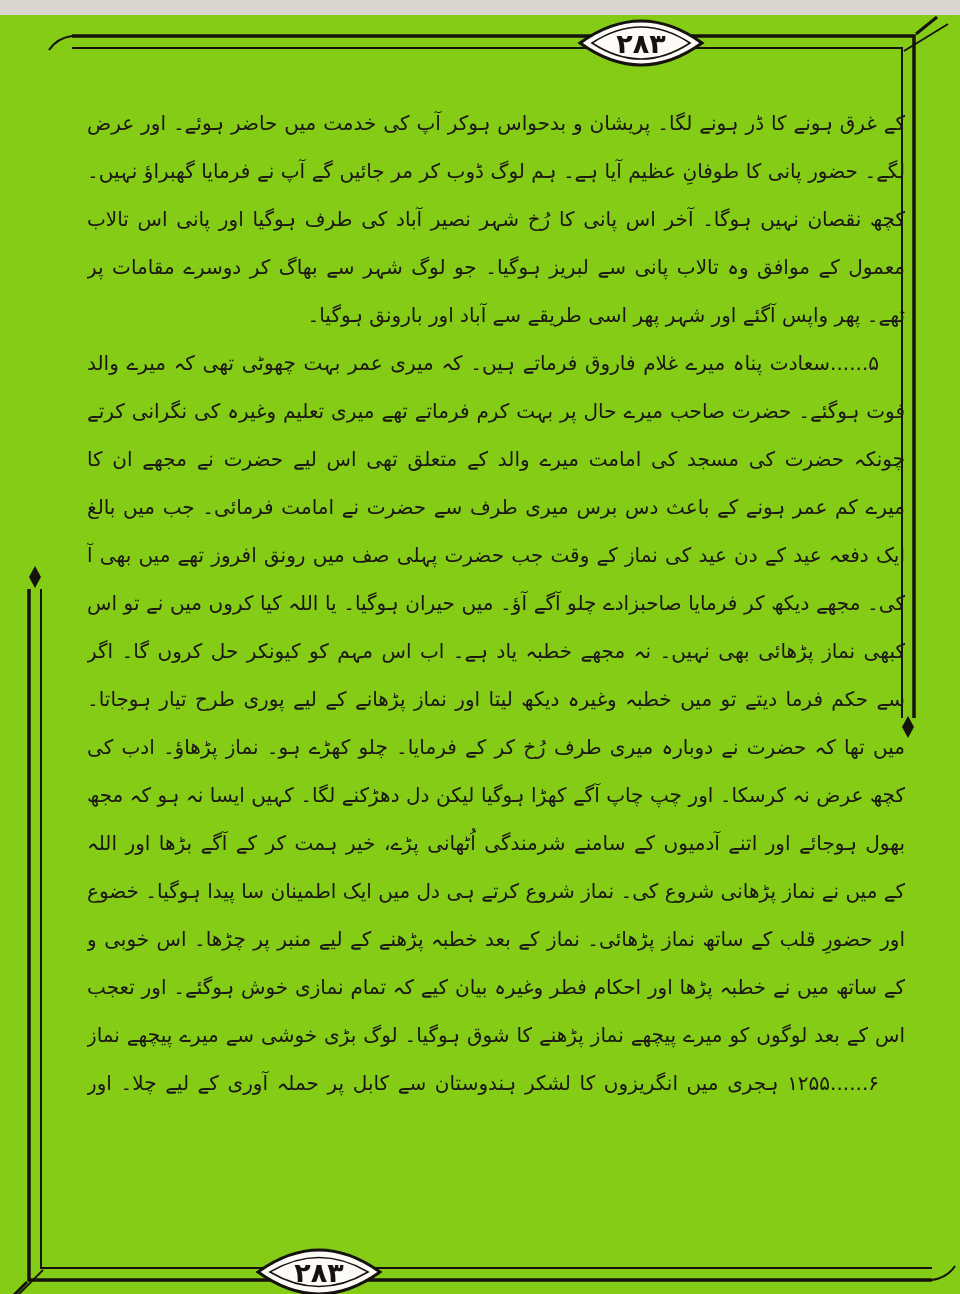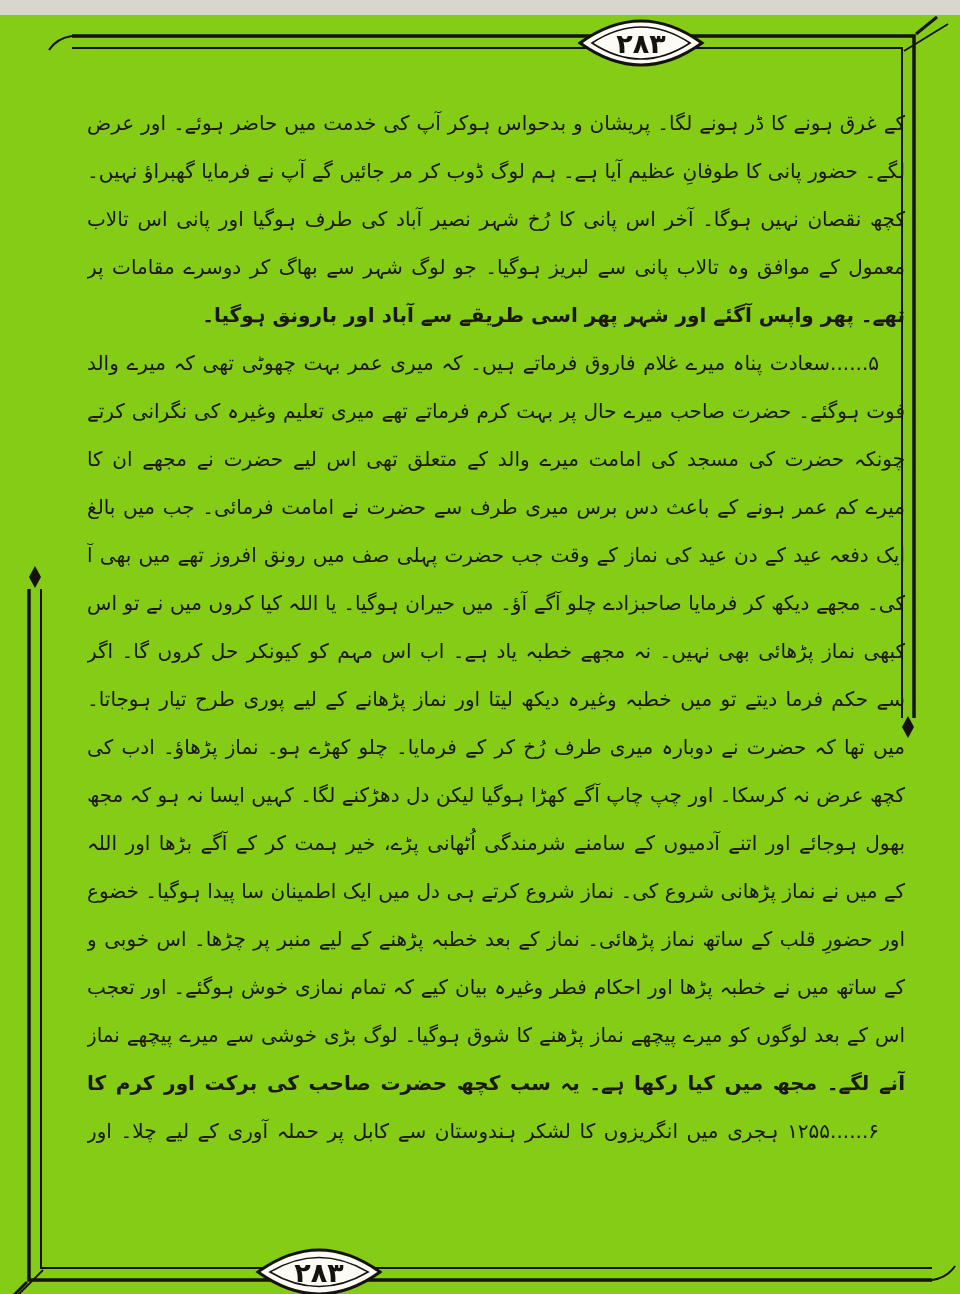--- a/index.html
+++ b/index.html
@@ -31,21 +31,21 @@
     color: #1b1712;
   }
   .line {
     height: 48px;
     line-height: 48px;
     font-size: 20px;
     text-align: justify;
     text-align-last: justify;
     overflow: hidden;
   }
-  .line-end { text-align-last: start; font-weight: bold; }
+  .line-end { text-align-last: start; }
   .line-indent { padding-right: 26px; }
   .cartouche-num {
     font-family: "DejaVu Sans", sans-serif;
     font-weight: bold;
   }
 </style>
 </head>
 <body>
 
 <div class="page">
@@ -97,17 +97,16 @@
       <div class="line">کی۔ مجھے دیکھ کر فرمایا صاحبزادے چلو آگے آؤ۔ میں حیران ہوگیا۔ یا اللہ کیا کروں میں نے تو اس سے پہلے</div>
       <div class="line">کبھی نماز پڑھائی بھی نہیں۔ نہ مجھے خطبہ یاد ہے۔ اب اس مہم کو کیونکر حل کروں گا۔ اگر حضرت صاحب پہلے</div>
       <div class="line">سے حکم فرما دیتے تو میں خطبہ وغیرہ دیکھ لیتا اور نماز پڑھانے کے لیے پوری طرح تیار ہوجاتا۔ میں اسی تردد</div>
       <div class="line">میں تھا کہ حضرت نے دوبارہ میری طرف رُخ کر کے فرمایا۔ چلو کھڑے ہو۔ نماز پڑھاؤ۔ ادب کی وجہ سے</div>
       <div class="line">کچھ عرض نہ کرسکا۔ اور چپ چاپ آگے کھڑا ہوگیا لیکن دل دھڑکنے لگا۔ کہیں ایسا نہ ہو کہ مجھ سے نماز میں کچھ</div>
       <div class="line">بھول ہوجائے اور اتنے آدمیوں کے سامنے شرمندگی اُٹھانی پڑے، خیر ہمت کر کے آگے بڑھا اور اللہ اکبر کہہ</div>
       <div class="line">کے میں نے نماز پڑھانی شروع کی۔ نماز شروع کرتے ہی دل میں ایک اطمینان سا پیدا ہوگیا۔ خضوع و خشوع</div>
       <div class="line">اور حضورِ قلب کے ساتھ نماز پڑھائی۔ نماز کے بعد خطبہ پڑھنے کے لیے منبر پر چڑھا۔ اس خوبی و خوش اسلوبی</div>
       <div class="line">کے ساتھ میں نے خطبہ پڑھا اور احکام فطر وغیرہ بیان کیے کہ تمام نمازی خوش ہوگئے۔ اور تعجب کرنے لگے۔</div>
       <div class="line">اس کے بعد لوگوں کو میرے پیچھے نماز پڑھنے کا شوق ہوگیا۔ لوگ بڑی خوشی سے میرے پیچھے نماز پڑھنے</div>
-      <div class="line line-end">آنے لگے۔ مجھ میں کیا رکھا ہے۔ یہ سب کچھ حضرت صاحب کی برکت اور کرم کا نتیجہ ہے۔</div>
       <div class="line line-indent">۶......۱۲۵۵ ہجری میں انگریزوں کا لشکر ہندوستان سے کابل پر حملہ آوری کے لیے چلا۔ اور تھوڑی سی</div>
     </div>
 
 </div>
 
 </body></html>

